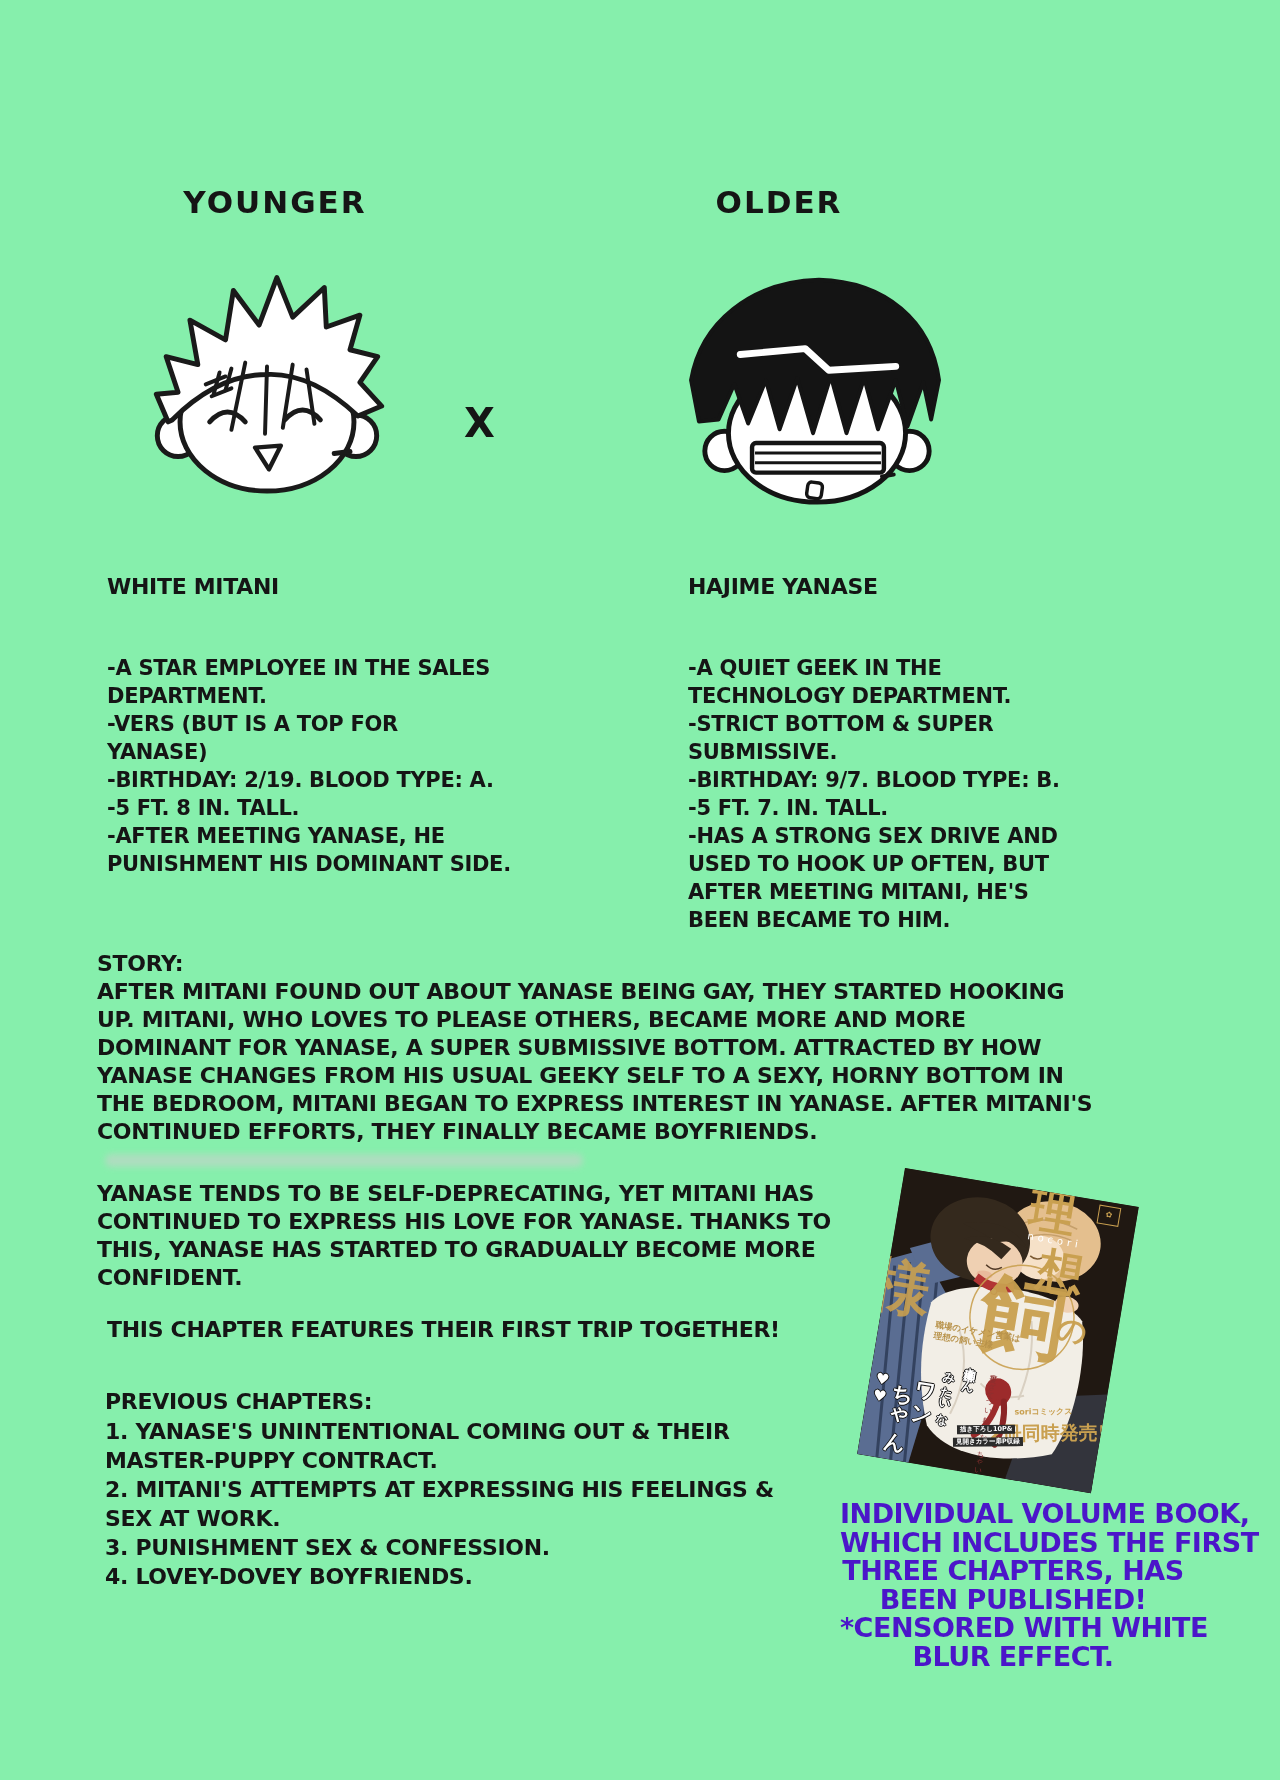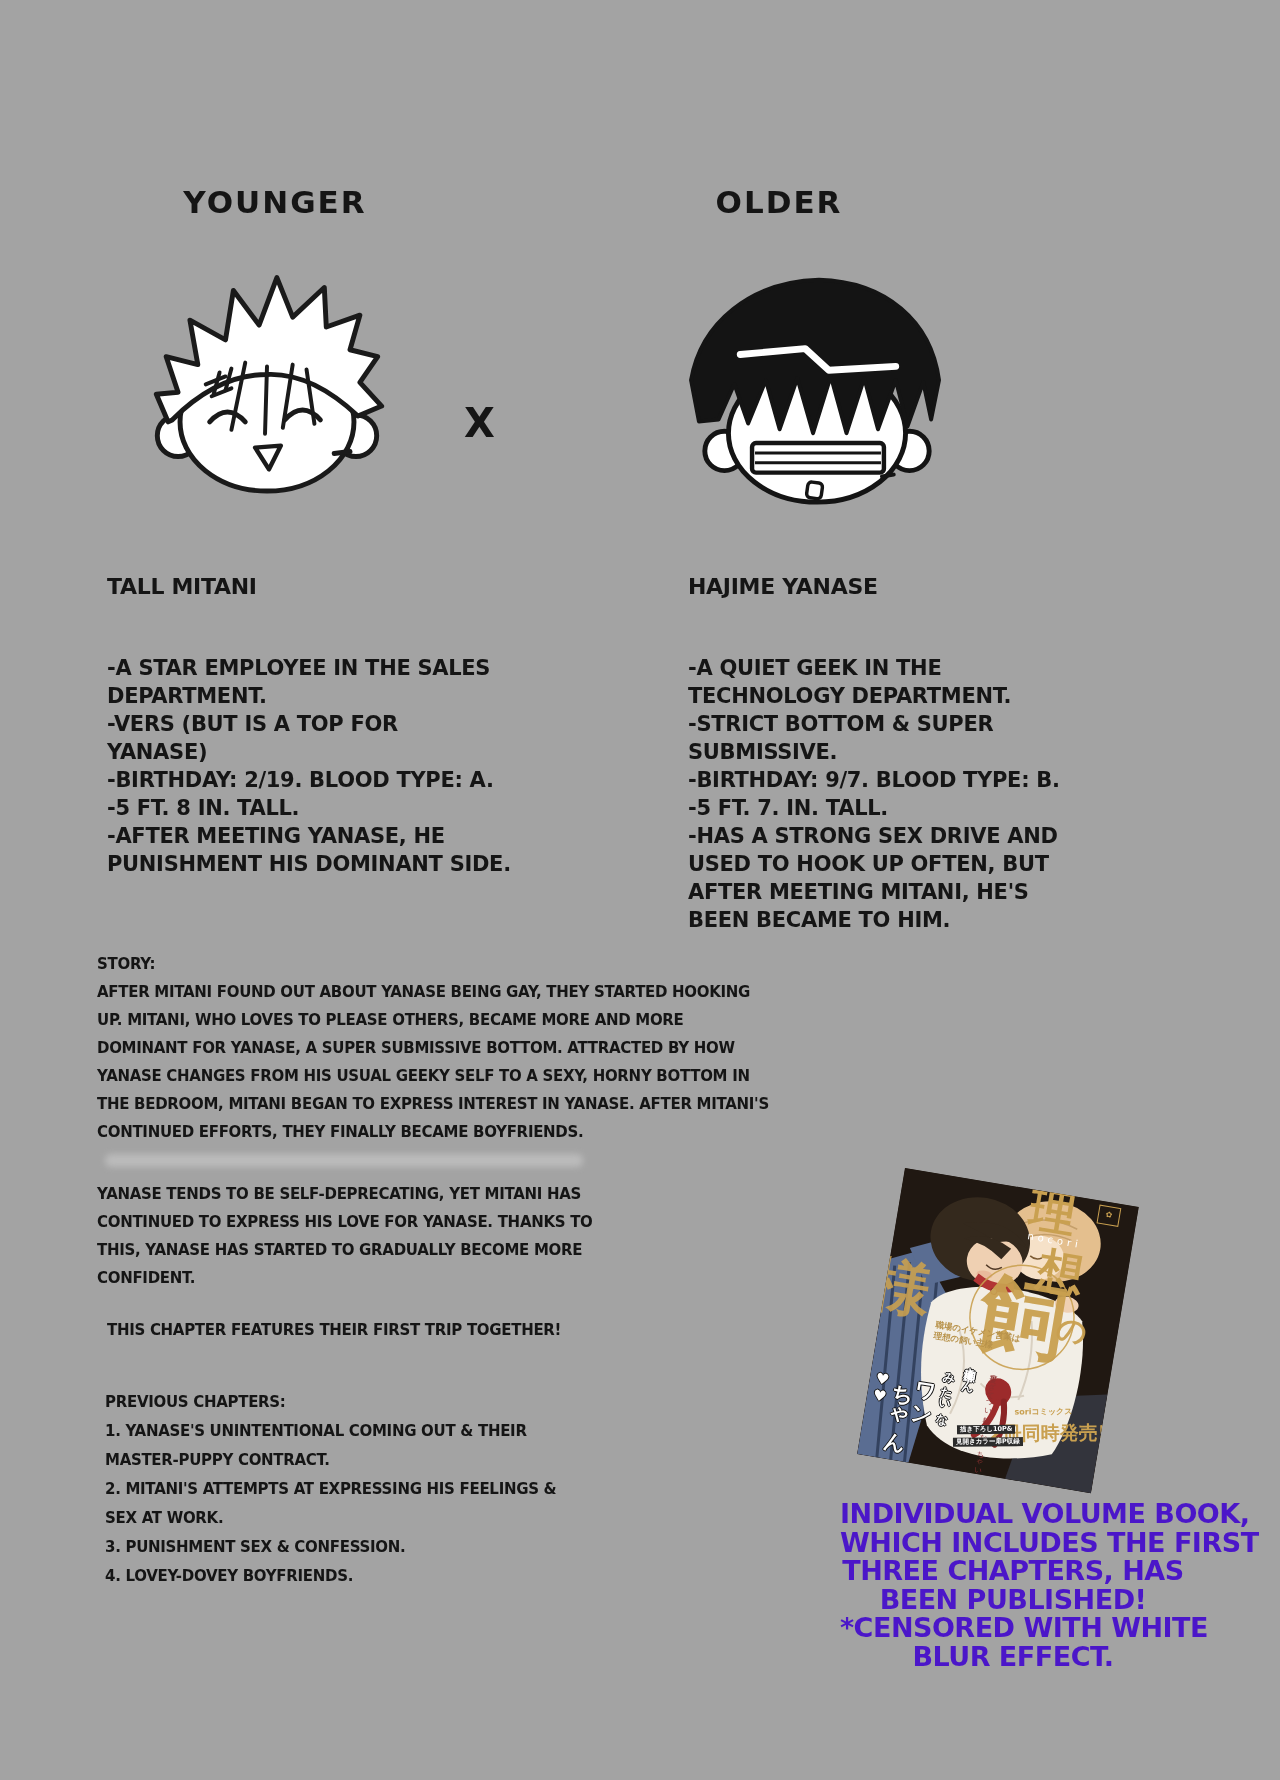--- a/index.html
+++ b/index.html
@@ -1,26 +1,26 @@
 <!DOCTYPE html>
 <html><head>
 <meta charset="utf-8">
 <style>
   html,body{margin:0;padding:0;background:#ffffff;}
   .canvas{
-    position:relative;width:1280px;height:1780px;background:#a3a3a3;overflow:hidden;
+    position:relative;width:1280px;height:1780px;background:#86efac;overflow:hidden;
     font-family:"DejaVu Sans",sans-serif;font-weight:700;color:#151515;
   }
   .abs{position:absolute;}
   .ln{display:block;white-space:pre;}
   .comic{letter-spacing:-0.3px;}
   .char-title{font-size:31px;letter-spacing:2px;text-align:center;width:230px;}
   .char-name{font-size:22px;}
   .bio{font-size:21px;line-height:28px;margin-top:24px;}
-  .body-txt{font-size:15px;line-height:28px;}
+  .body-txt{font-size:22px;line-height:28px;}
   .x-sep{font-size:40px;}
   .blur-line{background:#cfcfcf;filter:blur(3px);opacity:.55;border-radius:6px;}
   
   .cover{
     left:905px;top:1168px;width:237px;height:290px;
     transform:rotate(9.5deg);transform-origin:0 0;overflow:hidden;
     background:#201812;
   }
   .cover .abs{line-height:1;}
   .gold{color:#c9a050;}
@@ -83,21 +83,21 @@
              L238,120 L222,165 L210,118 L192,168 L178,116 L160,172 L144,114 L126,172
              L110,116 L92,168 L78,118 L60,162 L46,122 L30,158 Z" fill="#141414" stroke="#141414" stroke-width="4" stroke-linejoin="round"></path>
     <path d="M52,92 L118,86 L142,108 L210,104" fill="none" stroke="#ffffff" stroke-width="7" stroke-linecap="round" stroke-linejoin="round"></path>
     <rect x="64" y="182" width="134" height="30" rx="4" fill="#ffffff" stroke="#141414" stroke-width="4.5"></rect>
     <line x1="67" y1="192" x2="195" y2="192" stroke="#141414" stroke-width="3"></line>
     <line x1="67" y1="202" x2="195" y2="202" stroke="#141414" stroke-width="3"></line>
     <rect x="120" y="222" width="15" height="16" rx="4" fill="#ffffff" stroke="#141414" stroke-width="3.5" transform="rotate(8 127 230)"></rect>
     <path d="M196,216 L208,214" stroke="#141414" stroke-width="4" stroke-linecap="round"></path>
   </svg>
 
-  <div class="abs char-name comic" style="left:107px;top:574px;">TALL MITANI</div>
+  <div class="abs char-name comic" style="left:107px;top:574px;">WHITE MITANI</div>
   <div class="abs bio comic" style="left:107px;top:630px;">
     <span class="ln">-A STAR EMPLOYEE IN THE SALES</span>
     <span class="ln">DEPARTMENT.</span>
     <span class="ln">-VERS (BUT IS A TOP FOR</span>
     <span class="ln">YANASE)</span>
     <span class="ln">-BIRTHDAY: 2/19. BLOOD TYPE: A.</span>
     <span class="ln">-5 FT. 8 IN. TALL.</span>
     <span class="ln">-AFTER MEETING YANASE, HE</span>
     <span class="ln">PUNISHMENT HIS DOMINANT SIDE.</span>
   </div>

